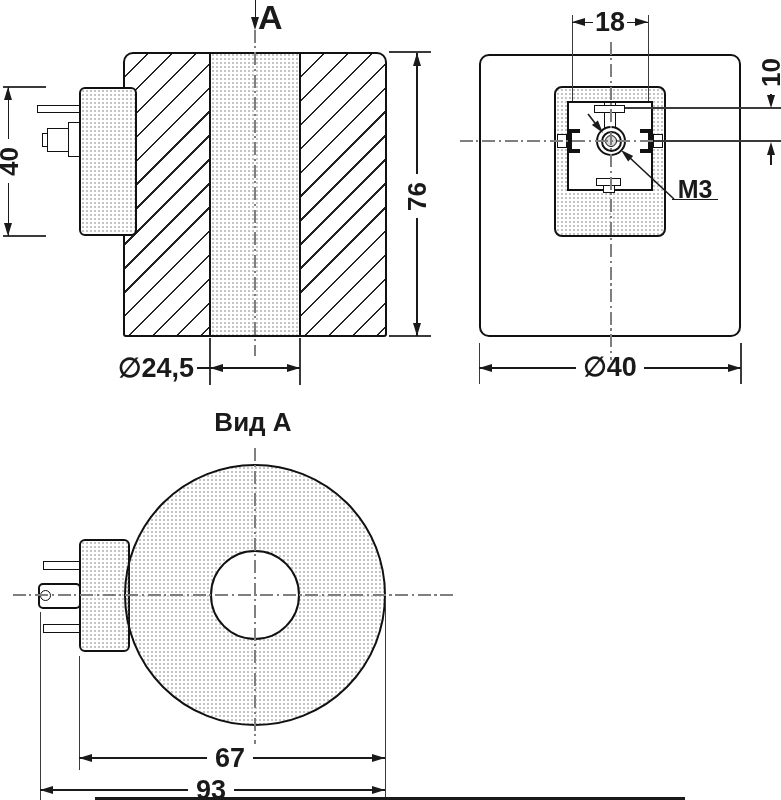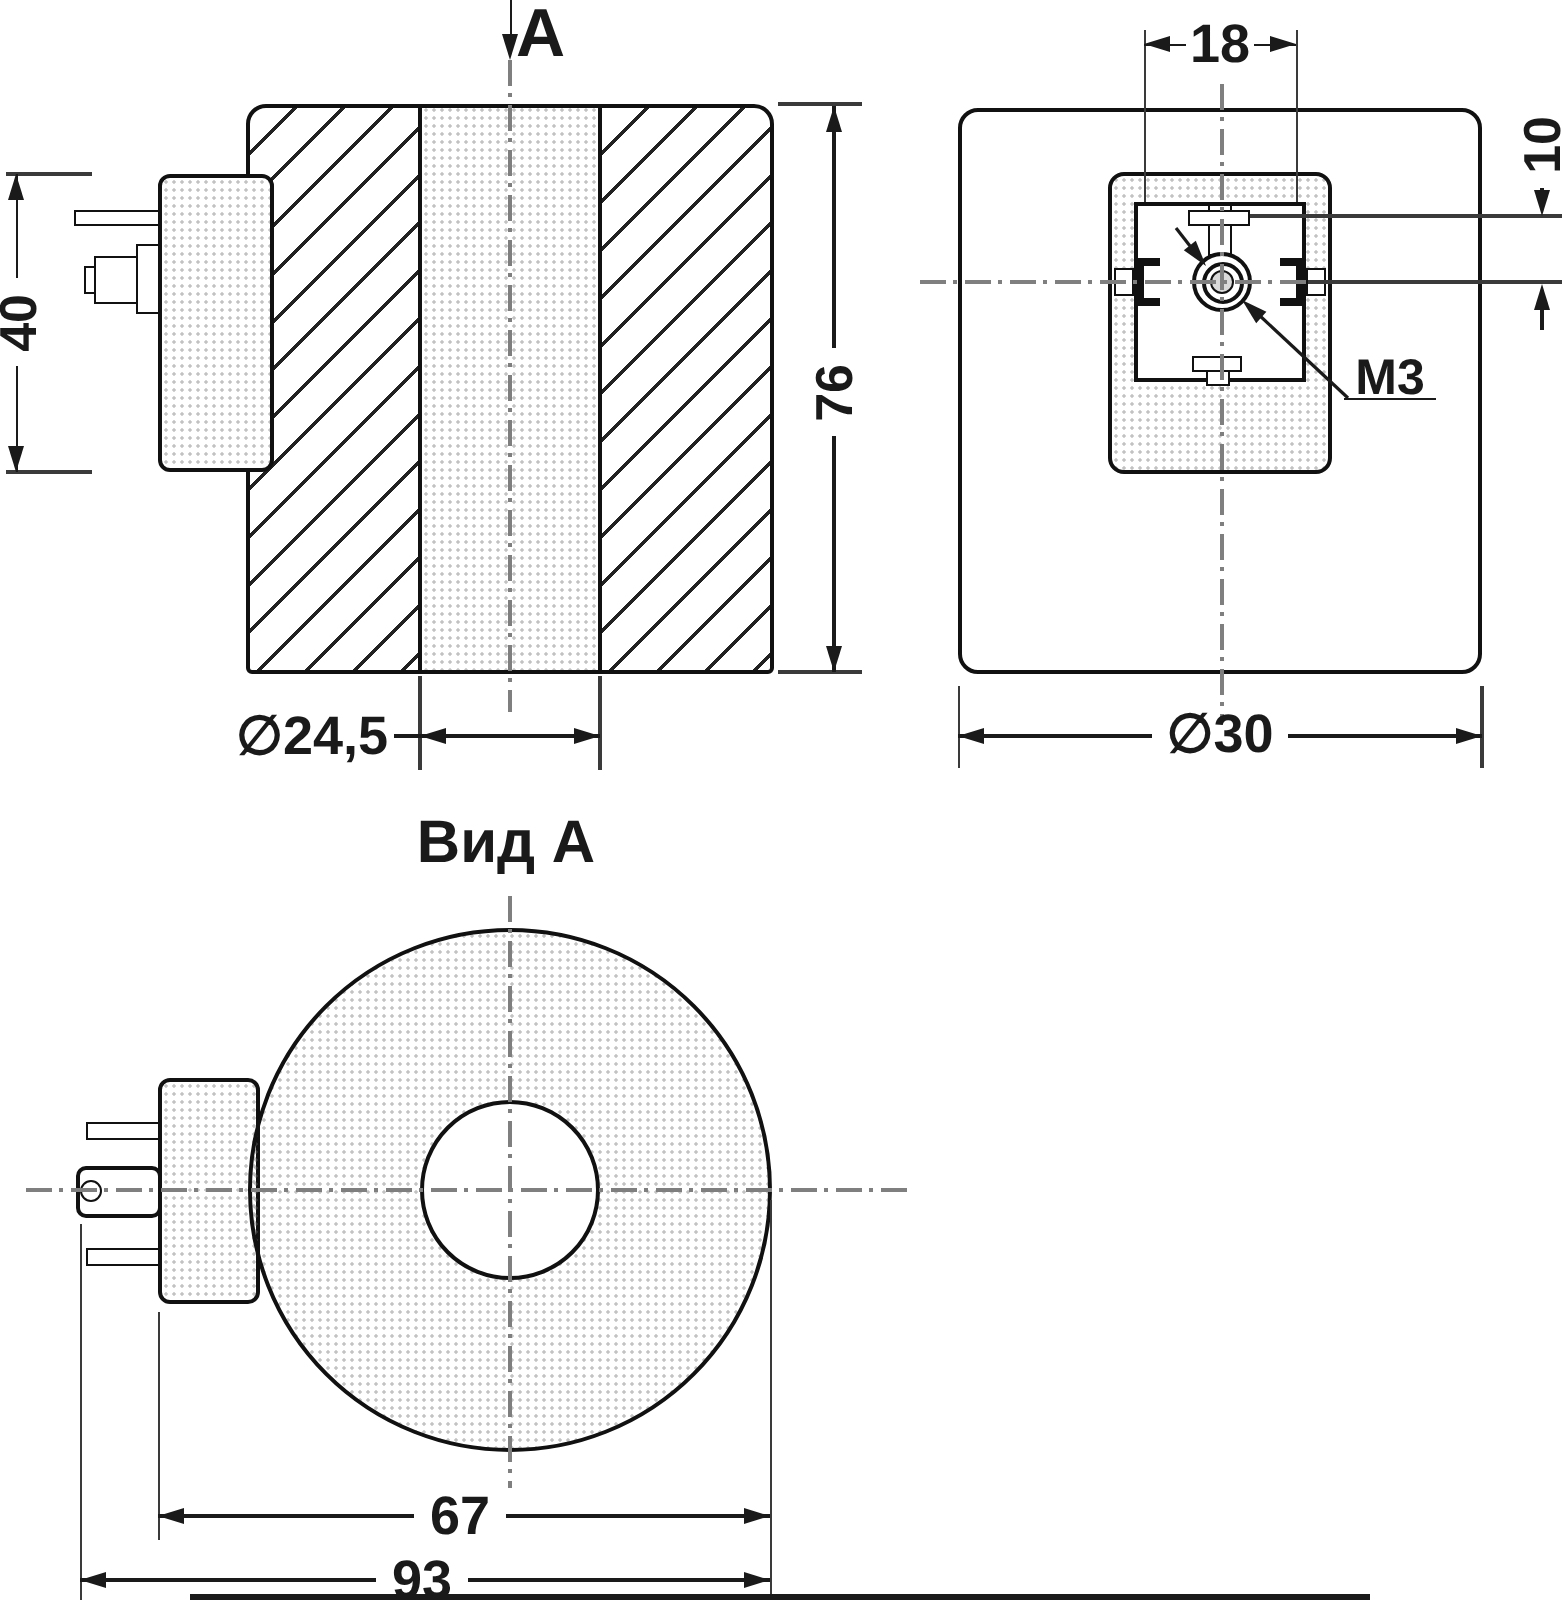--- a/index.html
+++ b/index.html
@@ -124,25 +124,25 @@
 
     <div class="dimtxt" style="left:672px;top:174px;width:46px;font-size:25px;background:transparent;">M3</div>
     <div class="ln" style="left:672px;top:198.5px;width:46px;height:1.5px;"></div>
 
     <div class="ext" style="left:478.5px;top:343px;width:1.5px;height:41px;"></div>
     <div class="ext" style="left:740px;top:343px;width:1.5px;height:41px;"></div>
     <div class="ln" style="left:479px;top:367px;width:97px;height:1.5px;"></div>
     <div class="ln" style="left:644px;top:367px;width:97px;height:1.5px;"></div>
     <div class="arr left" style="left:479px;top:363.5px;"></div>
     <div class="arr right" style="left:728px;top:363.5px;"></div>
-    <div class="dimtxt" style="left:578px;top:352px;width:64px;background:transparent;">∅30</div>
+    <div class="dimtxt" style="left:578px;top:352px;width:64px;background:transparent;">∅40</div>
   </div>
 
   <div>
-    <div class="dimtxt" style="left:198px;top:406px;width:110px;font-size:30px;line-height:32px;background:transparent;">Вид А</div>
+    <div class="dimtxt" style="left:198px;top:406px;width:110px;font-size:26px;line-height:32px;background:transparent;">Вид А</div>
 
     <div class="thin" style="left:43px;top:561px;width:38px;height:9px;"></div>
     <div class="abs" style="left:38px;top:583px;width:43px;height:26px;border:2px solid #111;border-radius:5px;box-sizing:border-box;background:#fff;"></div>
     <div class="abs" style="left:40px;top:590px;width:11px;height:11px;border:1.5px solid #111;border-radius:50%;box-sizing:border-box;background:#fff;"></div>
     <div class="thin" style="left:43px;top:624px;width:38px;height:9px;"></div>
     <div class="abs stipple" style="left:79px;top:539px;width:51px;height:113px;border:2.5px solid #111;border-radius:6px;box-sizing:border-box;"></div>
 
     <div class="abs stipple-clear" style="left:124px;top:464px;width:262px;height:262px;border:2.5px solid #111;border-radius:50%;box-sizing:border-box;"></div>
     <div class="abs" style="left:210px;top:550px;width:90px;height:90px;border:2px solid #111;border-radius:50%;box-sizing:border-box;background:#fff;"></div>
 

